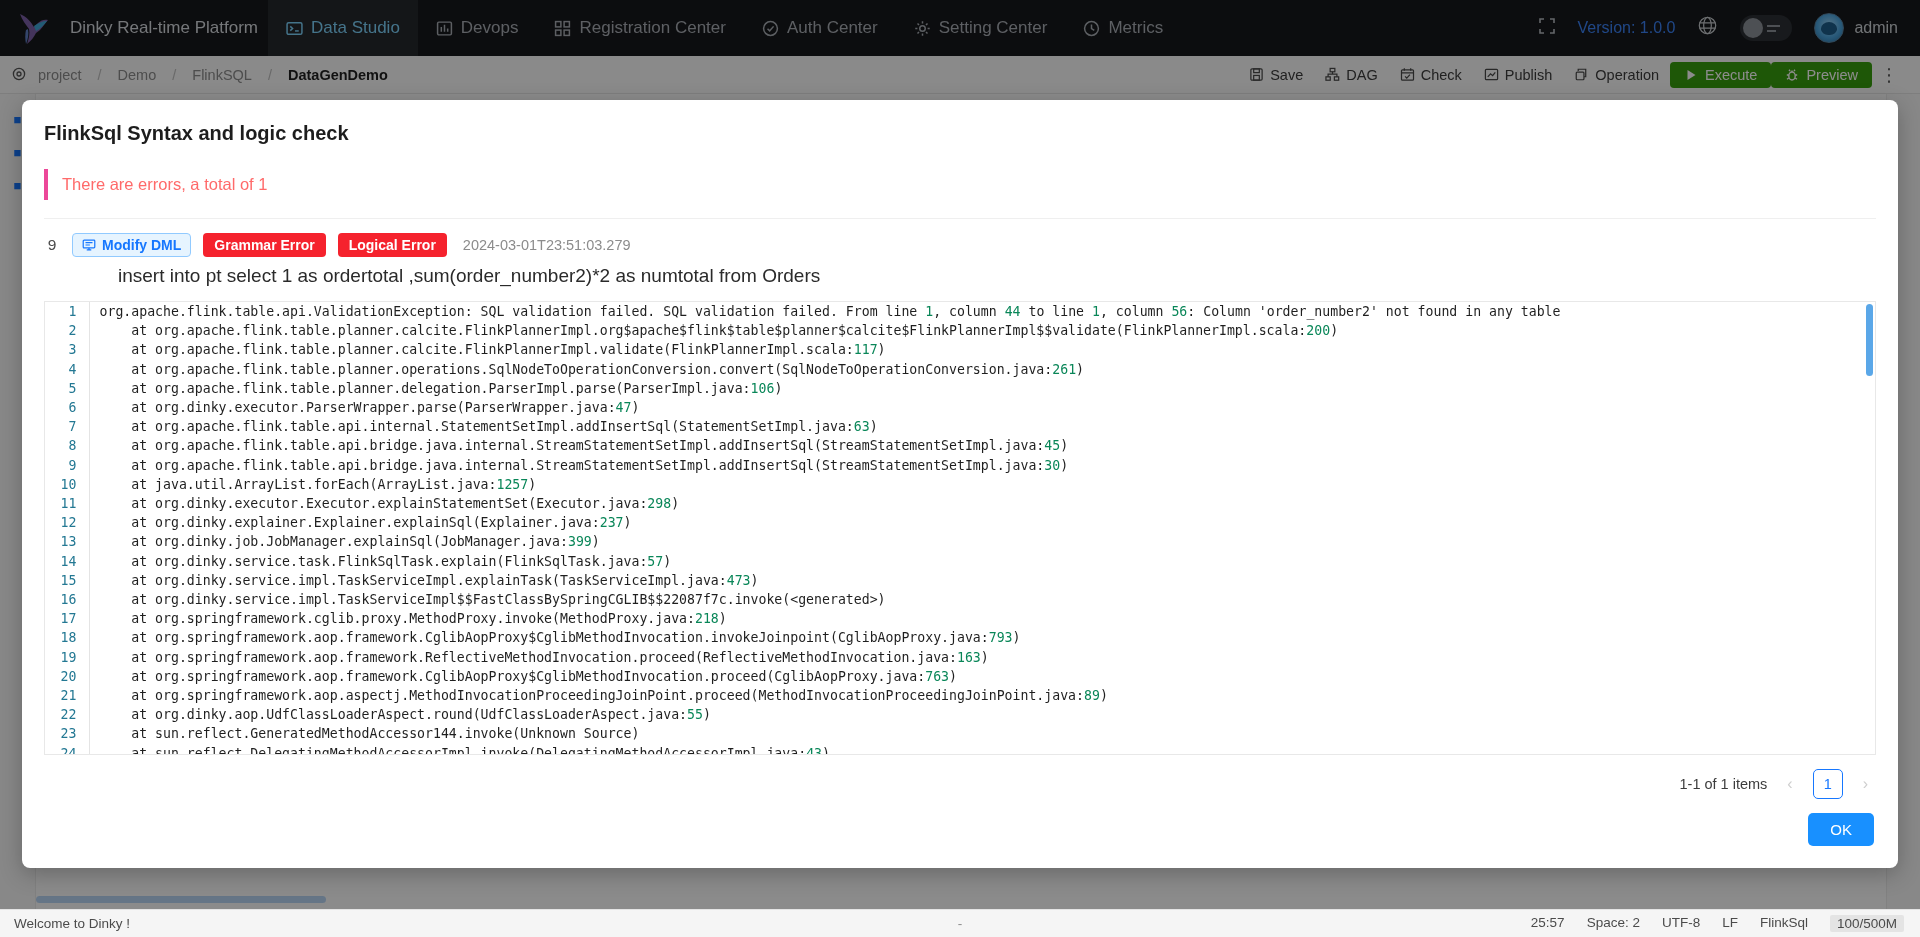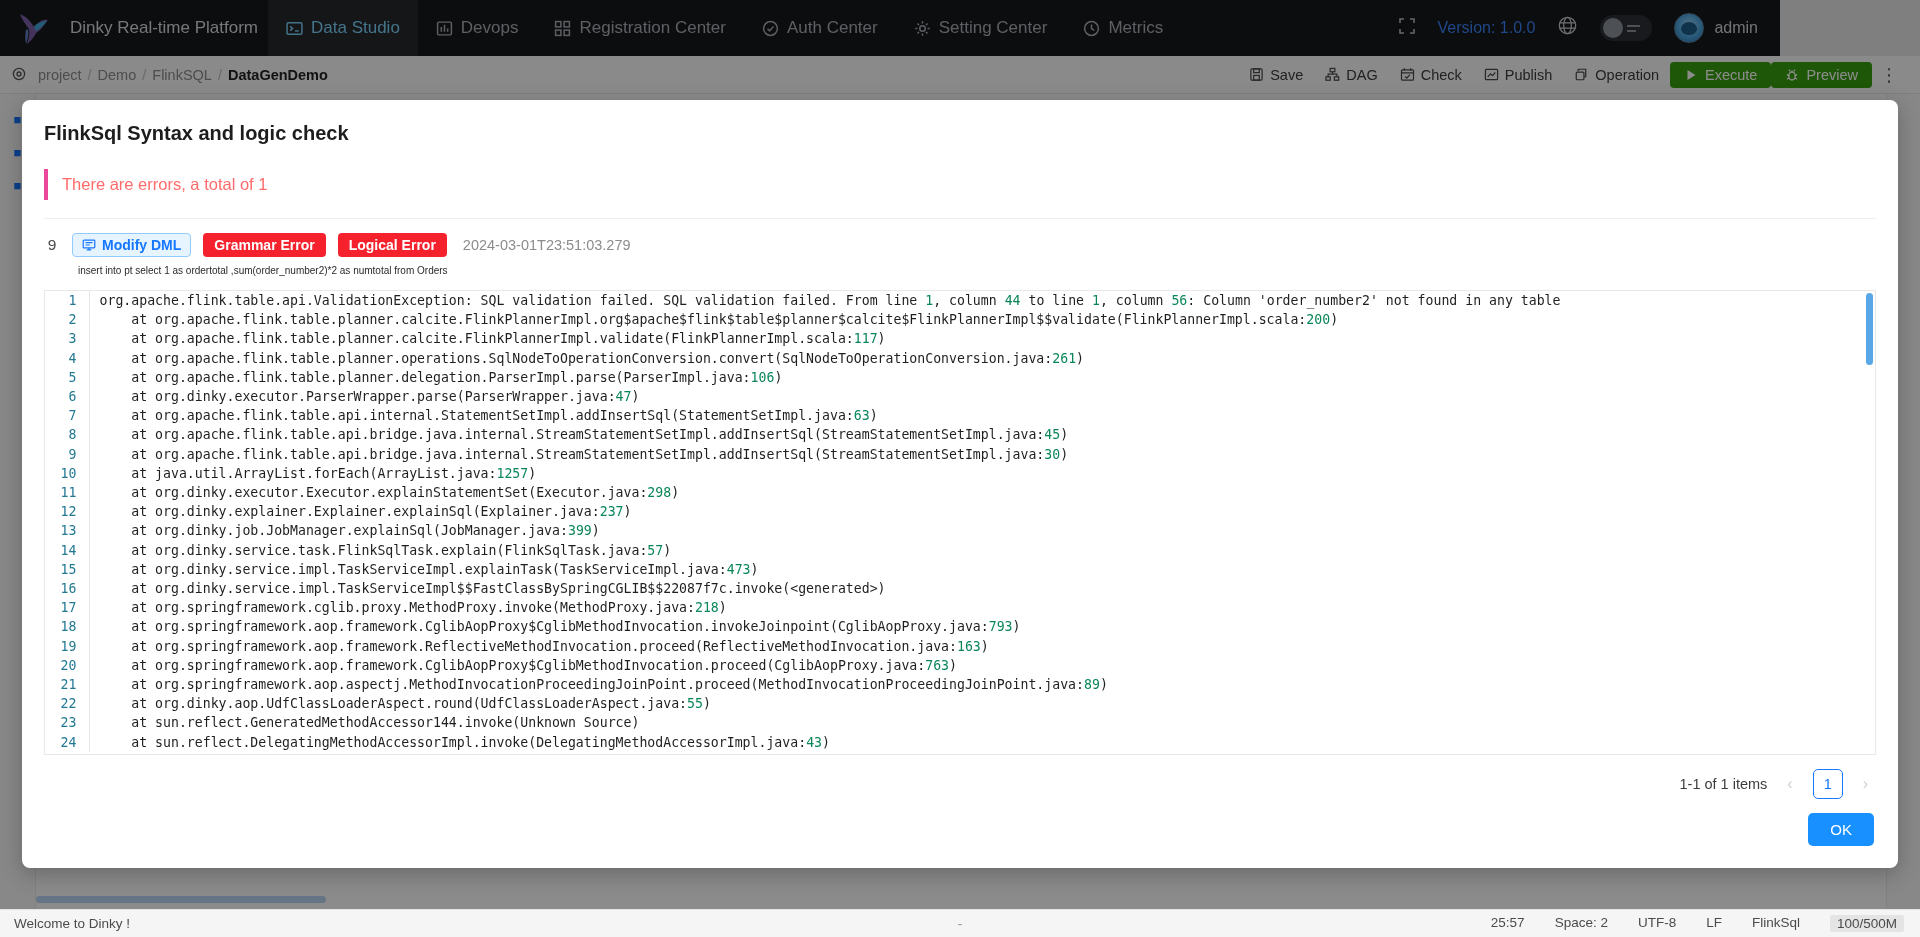--- a/index.html
+++ b/index.html
@@ -6,21 +6,21 @@
   html, body {
     width: 1920px; height: 937px;
     font-family: "Liberation Sans", sans-serif;
     overflow: hidden;
     background: #e8e8e8;
   }
   #root { position: relative; width: 1920px; height: 937px; }
 
   
   .topnav {
-    position: absolute; top: 0; left: 0; width: 1780px; height: 56px;
+    position: absolute; top: 0; left: 0; width: 1920px; height: 56px;
     background: #17191c; display: flex; align-items: center;
     color: #c9ccd1; font-size: 17px; z-index: 5;
   }
   .logo-wrap { width: 66px; height: 56px; display: flex; align-items: center; justify-content: center; }
   .brand { padding: 0 10px 0 4px; color: #d6d9de; font-size: 17px; white-space: nowrap; }
   .navitem {
     display: flex; align-items: center; gap: 8px;
     height: 56px; padding: 0 18px; color: #a9adb4; cursor: pointer;
     white-space: nowrap; font-size: 17px;
   }
@@ -48,21 +48,21 @@
   .user-name { color: #ced2d7; font-size: 16px; margin-left: -12px; }
 
   
   .toolbar {
     position: absolute; top: 56px; left: 0; width: 1920px; height: 38px;
     background: #fbfbfb; display: flex; align-items: center;
     border-bottom: 1px solid #e6e6e6; z-index: 4;
   }
   .tb-pin { width: 38px; display:flex; align-items:center; justify-content:center; }
   .tb-pin svg { width: 16px; height: 16px; stroke:#555; fill:none; stroke-width:1.3; }
-  .crumbs { display: flex; align-items: center; font-size: 14.5px; gap: 6px; text-align: center; }
+  .crumbs { display: flex; align-items: center; font-size: 14.5px; gap: 16px; text-align: center; }
   .crumbs .c { color: #8c8c8c; }
   .crumbs .c.last { color: #1f1f1f; font-weight: bold; }
   .crumbs .sep { color: #bfbfbf; }
   .tb-right { margin-left: auto; display: flex; align-items: center; padding-right: 14px; }
   .tb-btn {
     display: flex; align-items: center; gap: 6px; font-size: 14.5px; color: #3c3c3c;
     padding: 4px 11px; cursor: pointer; border-radius: 4px; white-space: nowrap;
   }
   .tb-btn svg { width: 15px; height: 15px; stroke: #4a4a4a; fill: none; stroke-width: 1.3; }
   .tb-green {
@@ -103,21 +103,21 @@
     display:flex; align-items:center; gap:6px;
     border: 1px solid #91caff; background: #e6f4ff; color: #1677ff;
     border-radius: 4px; padding: 3px 9px; font-size: 14px; font-weight: bold; cursor: pointer;
   }
   .tag-dml svg { width: 14px; height: 14px; stroke: #1677ff; fill: none; stroke-width: 1.4; }
   .tag-err {
     background: #f5222d; color: #fff; border-radius: 4px;
     padding: 4px 11px; font-size: 14px; font-weight: bold;
   }
   .ts { color: #8c8c8c; font-size: 14.5px; margin-left: 4px; }
-  .sql-line { padding: 8px 8px 0 56px; font-size: 10px; color: #2a2a2a; }
+  .sql-line { padding: 8px 8px 0 56px; font-size: 19px; color: #2a2a2a; margin-left: 40px; }
 
   
   .code-wrap {
     position: relative; margin: 14px 22px 0 22px; flex: 1 1 auto; min-height: 0;
     border: 1px solid #e8e8e8; background: #ffffff; overflow: hidden;
   }
   .code-scroll { position:absolute; inset:0; overflow:hidden; }
   .code-table { width: 100%; border-collapse: collapse; }
   .code-table td {
     font-family: "DejaVu Sans Mono", monospace; font-size: 13.2px; line-height: 19.2px;
@@ -152,21 +152,21 @@
 
   
   .statusbar {
     position:absolute; left:0; bottom:0; width:1920px; height: 28px;
     background:#f5f5f5; border-top:1px solid #e4e4e4; display:flex; align-items:center;
     font-size: 13.5px; color: #4b4b4b; z-index: 20;
   }
   .sb-left { padding-left: 14px; }
   .sb-center { position:absolute; left: 50%; transform: translateX(-50%); color:#8c8c8c; }
   .sb-right { margin-left:auto; display:flex; gap: 22px; padding-right: 16px; }
-  .sb-right span { white-space: nowrap; margin-left: 8px; }
+  .sb-right span { white-space: nowrap; }
   .sb-mem { background:#e4e4e4; padding: 1px 7px; border-radius:2px; }
 </style>
 </head>
 <body>
 
 <div id="root">
 
   <div class="topnav">
     <div class="logo-wrap">
       <svg width="38" height="38" viewBox="0 0 38 38">

